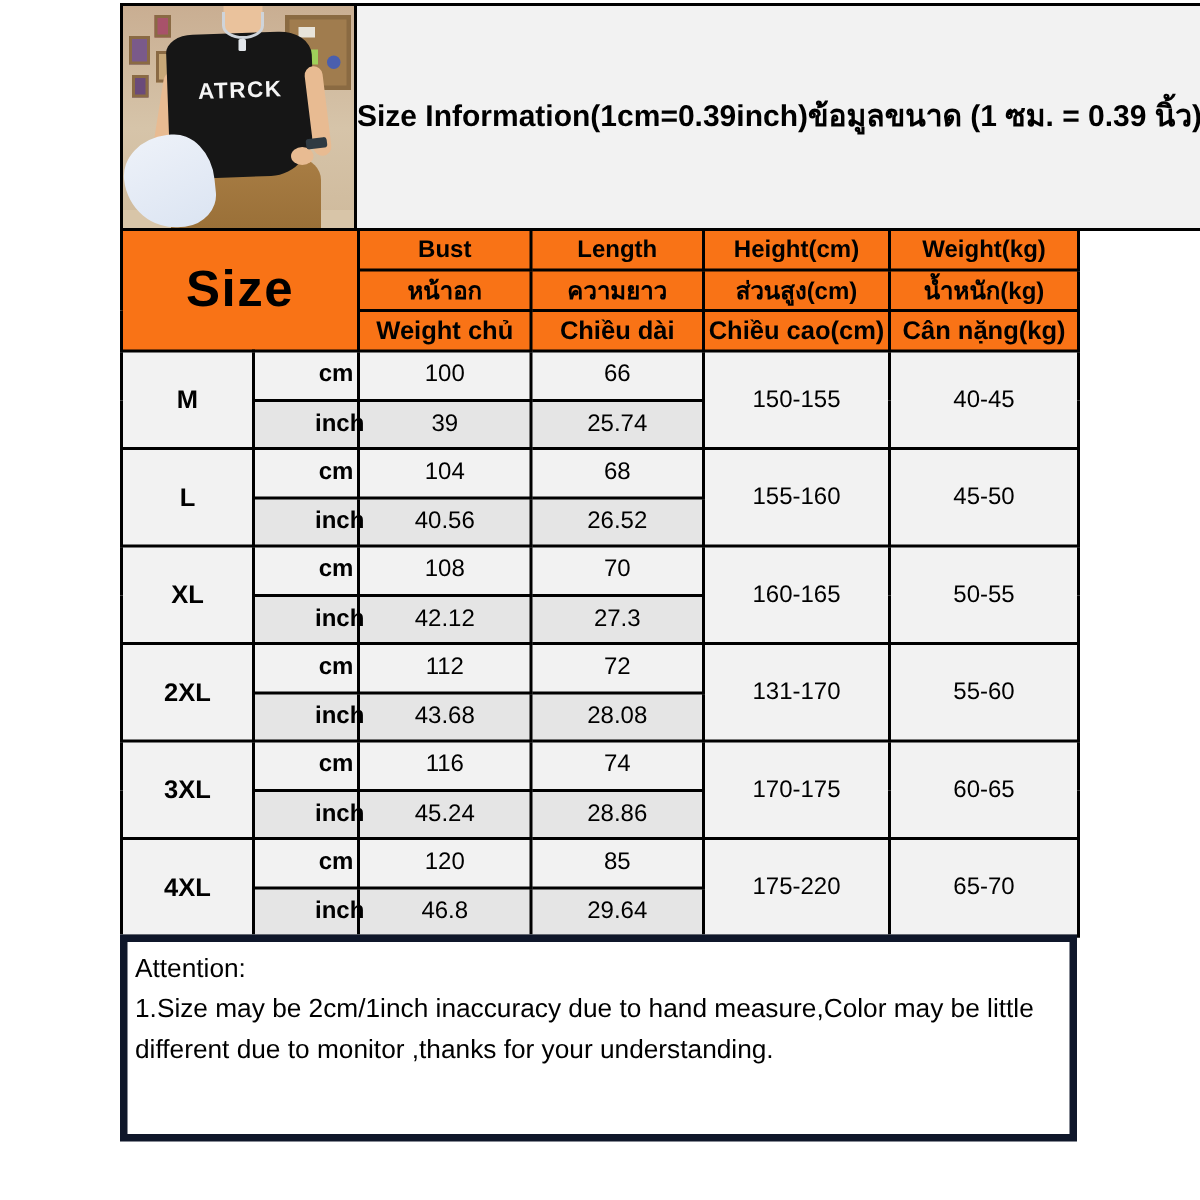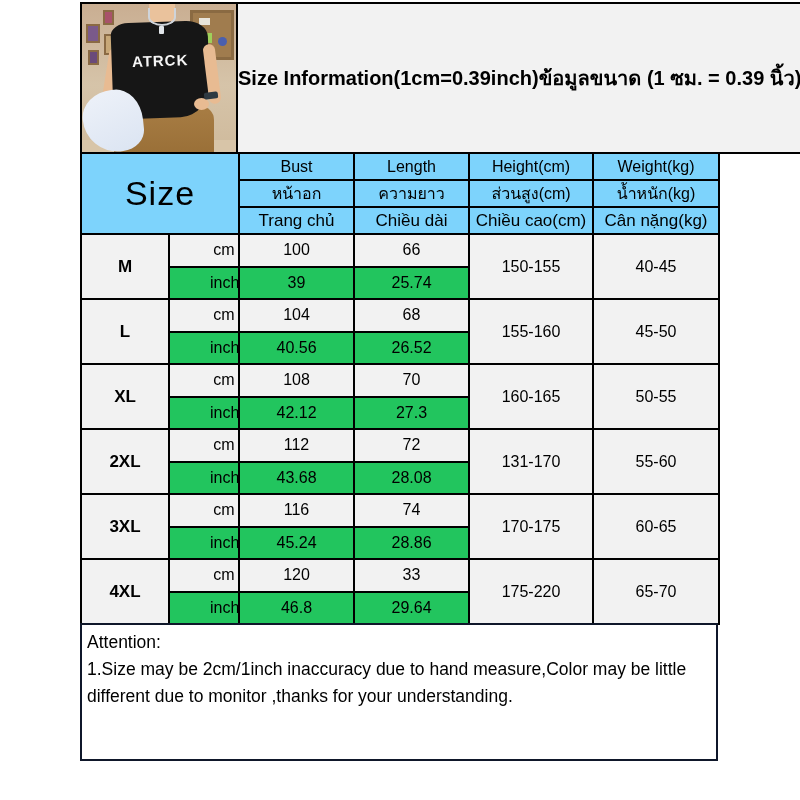--- a/index.html
+++ b/index.html
@@ -81,34 +81,34 @@
     border-radius: 55% 45% 40% 60% / 45% 55% 35% 60%;
     transform: rotate(-6deg); z-index: 5;
   }
 
   
   table.size-table {
     border-collapse: collapse; table-layout: fixed;
     width: 638px; margin-top: -2px;
   }
   td { border: 2px solid #000; text-align: center; vertical-align: middle; padding: 0; font-size: 16px; }
-  tr.hdr td { background: #7dd3fc; font-weight: normal; height: 27px; }
+  tr.hdr td { background: #f97316; font-weight: bold; height: 27px; }
   tr.hdr-vi td { font-size: 17px; }
   td.c-size { background: #e0e0e0; font-weight: bold; font-size: 34px; letter-spacing: 1px; margin-left: 15px; }
   tr.row-cm td { height: 32.5px; background: #f2f2f2; }
-  tr.row-in td { height: 32.5px; background: #22c55e; }
+  tr.row-in td { height: 32.5px; background: #e5e5e5; }
   td.c-sizelabel { background: #e0e0e0; font-weight: bold; font-size: 17px; }
-  td.c-unit { font-weight: normal; padding-left: 40px; }
+  td.c-unit { font-weight: bold; padding-left: 40px; }
   td.c-val { font-weight: normal; }
   td.c-range { background: #f2f2f2; font-weight: normal; }
 
   
   .attention {
     width: 638px; min-height: 138px;
-    border: 2px solid #0f172a; margin-top: -2px;
+    border: 5px solid #0f172a; margin-top: -2px;
     background: #fff;
     padding: 4px 6px 4px 5px;
     font-size: 17.5px; line-height: 27px;
   }
 </style>
 </head>
 <body>
 
 <div class="sheet">
 
@@ -161,21 +161,21 @@
         <td>Height(cm)</td>
         <td>Weight(kg)</td>
       </tr>
       <tr class="hdr">
         <td>หน้าอก</td>
         <td>ความยาว</td>
         <td>ส่วนสูง(cm)</td>
         <td>น้ำหนัก(kg)</td>
       </tr>
       <tr class="hdr hdr-vi">
-        <td>Trang chủ</td>
+        <td>Weight chủ</td>
         <td>Chiều dài</td>
         <td>Chiều cao(cm)</td>
         <td>Cân nặng(kg)</td>
       </tr>
 
       <tr class="row-cm">
         <td class="c-sizelabel" rowspan="2">M</td>
         <td class="c-unit">cm</td>
         <td class="c-val">100</td>
         <td class="c-val">66</td>
@@ -241,21 +241,21 @@
       <tr class="row-in">
         <td class="c-unit">inch</td>
         <td class="c-val">45.24</td>
         <td class="c-val">28.86</td>
       </tr>
 
       <tr class="row-cm">
         <td class="c-sizelabel" rowspan="2">4XL</td>
         <td class="c-unit">cm</td>
         <td class="c-val">120</td>
-        <td class="c-val">33</td>
+        <td class="c-val">85</td>
         <td class="c-range" rowspan="2">175-220</td>
         <td class="c-range" rowspan="2">65-70</td>
       </tr>
       <tr class="row-in">
         <td class="c-unit">inch</td>
         <td class="c-val">46.8</td>
         <td class="c-val">29.64</td>
       </tr>
     </tbody>
   </table>

